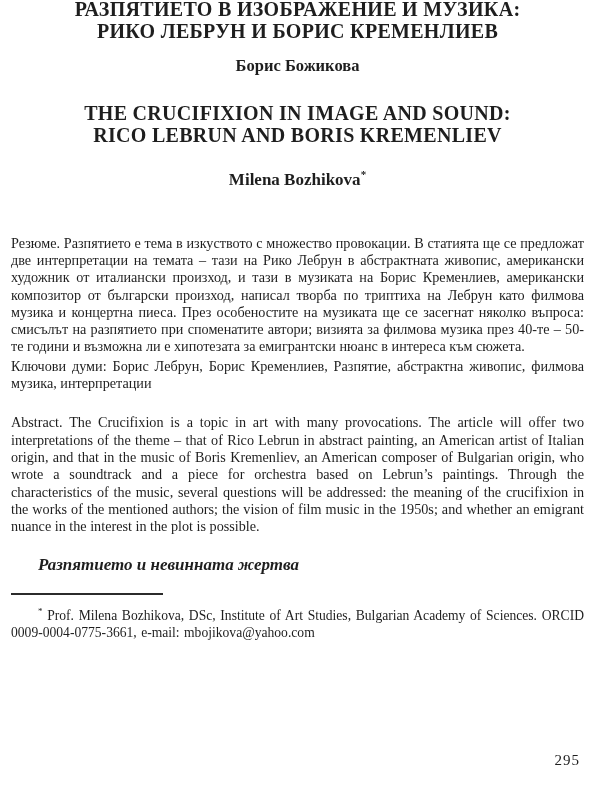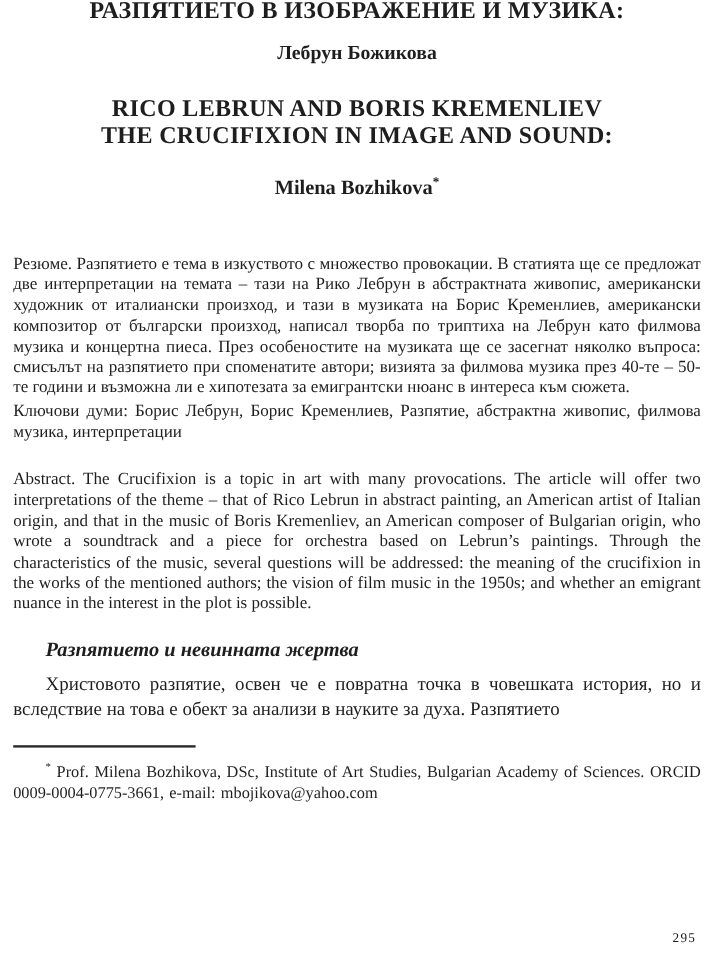--- a/index.html
+++ b/index.html
@@ -89,56 +89,56 @@
     margin: 8px 0 0 0;
     font-size: 13.6px;
     line-height: 17px;
     text-align: justify;
     text-indent: 27px;
     word-spacing: 1px;
   }
   .footnote sup { font-size: 9px; }
   .page-number {
     position: absolute;
-    top: 776px;
+    top: 752px;
     right: 20px;
-    font-size: 11px;
+    font-size: 15px;
     letter-spacing: 1px;
     margin-left: 40px;
   }
   b.lead { font-weight: normal; }
 </style>
 </head>
 <body>
 
 <div class="page">
 
   <h1 class="title title-bg">
     <span class="line">РАЗПЯТИЕТО В ИЗОБРАЖЕНИЕ И МУЗИКА:</span>
+    <span class="line">РИКО ЛЕБРУН И БОРИС КРЕМЕНЛИЕВ</span>
   </h1>
 
-  <p class="author-bg">Лебрун Божикова</p>
+  <p class="author-bg">Борис Божикова</p>
 
   <h1 class="title title-en">
+    <span class="line">THE CRUCIFIXION IN IMAGE AND SOUND:</span>
     <span class="line">RICO LEBRUN AND BORIS KREMENLIEV</span>
-    <span class="line">THE CRUCIFIXION IN IMAGE AND SOUND:</span>
   </h1>
 
   <p class="author-en"><span>Milena Bozhikova</span><sup>*</sup></p>
 
   <p class="abstract-bg"><b class="lead">Резюме.</b><span> Разпятието е тема в изкуството с множество провокации. В статията ще се предложат две интерпретации на темата – тази на Рико Лебрун в абстрактната живопис, американски художник от италиански произход, и тази в музиката на Борис Кременлиев, американски композитор от български произход, написал творба по триптиха на Лебрун като филмова музика и концертна пиеса. През особеностите на музиката ще се засегнат няколко въпроса: смисълът на разпятието при споменатите автори; визията за филмова музика през 40-те – 50-те години и възможна ли е хипотезата за емигрантски нюанс в интереса към сюжета.</span></p>
 
   <p class="kw-bg"><b class="lead">Ключови думи</b><span>: Борис Лебрун, Борис Кременлиев, Разпятие, абстрактна живопис, филмова музика, интерпретации</span></p>
 
   <p class="abstract-en"><b class="lead">Abstract.</b><span> The Crucifixion is a topic in art with many provocations. The article will offer two interpretations of the theme – that of Rico Lebrun in abstract painting, an American artist of Italian origin, and that in the music of Boris Kremenliev, an American composer of Bulgarian origin, who wrote a soundtrack and a piece for orchestra based on Lebrun’s paintings. Through the characteristics of the music, several questions will be addressed: the meaning of the crucifixion in the works of the mentioned authors; the vision of film music in the 1950s; and whether an emigrant nuance in the interest in the plot is possible.</span></p>
 
 
   <h2 class="section-heading">Разпятието и невинната жертва</h2>
 
-  <p class="body-par">Христовото разпятие, освен че е повратна точка в човешката история, но и вследствие на това е обект за анализи в науките за духа. Разпятието</p>
 
   <hr class="footnote-rule">
 
   <p class="footnote"><sup>*</sup><span> Prof. Milena Bozhikova, DSc, Institute of Art Studies, Bulgarian Academy of Sciences. ORCID 0009-0004-0775-3661, e-mail: mbojikova@yahoo.com</span></p>
 
 </div>
 
 <div class="page-number">295</div>
 
 </body></html>

